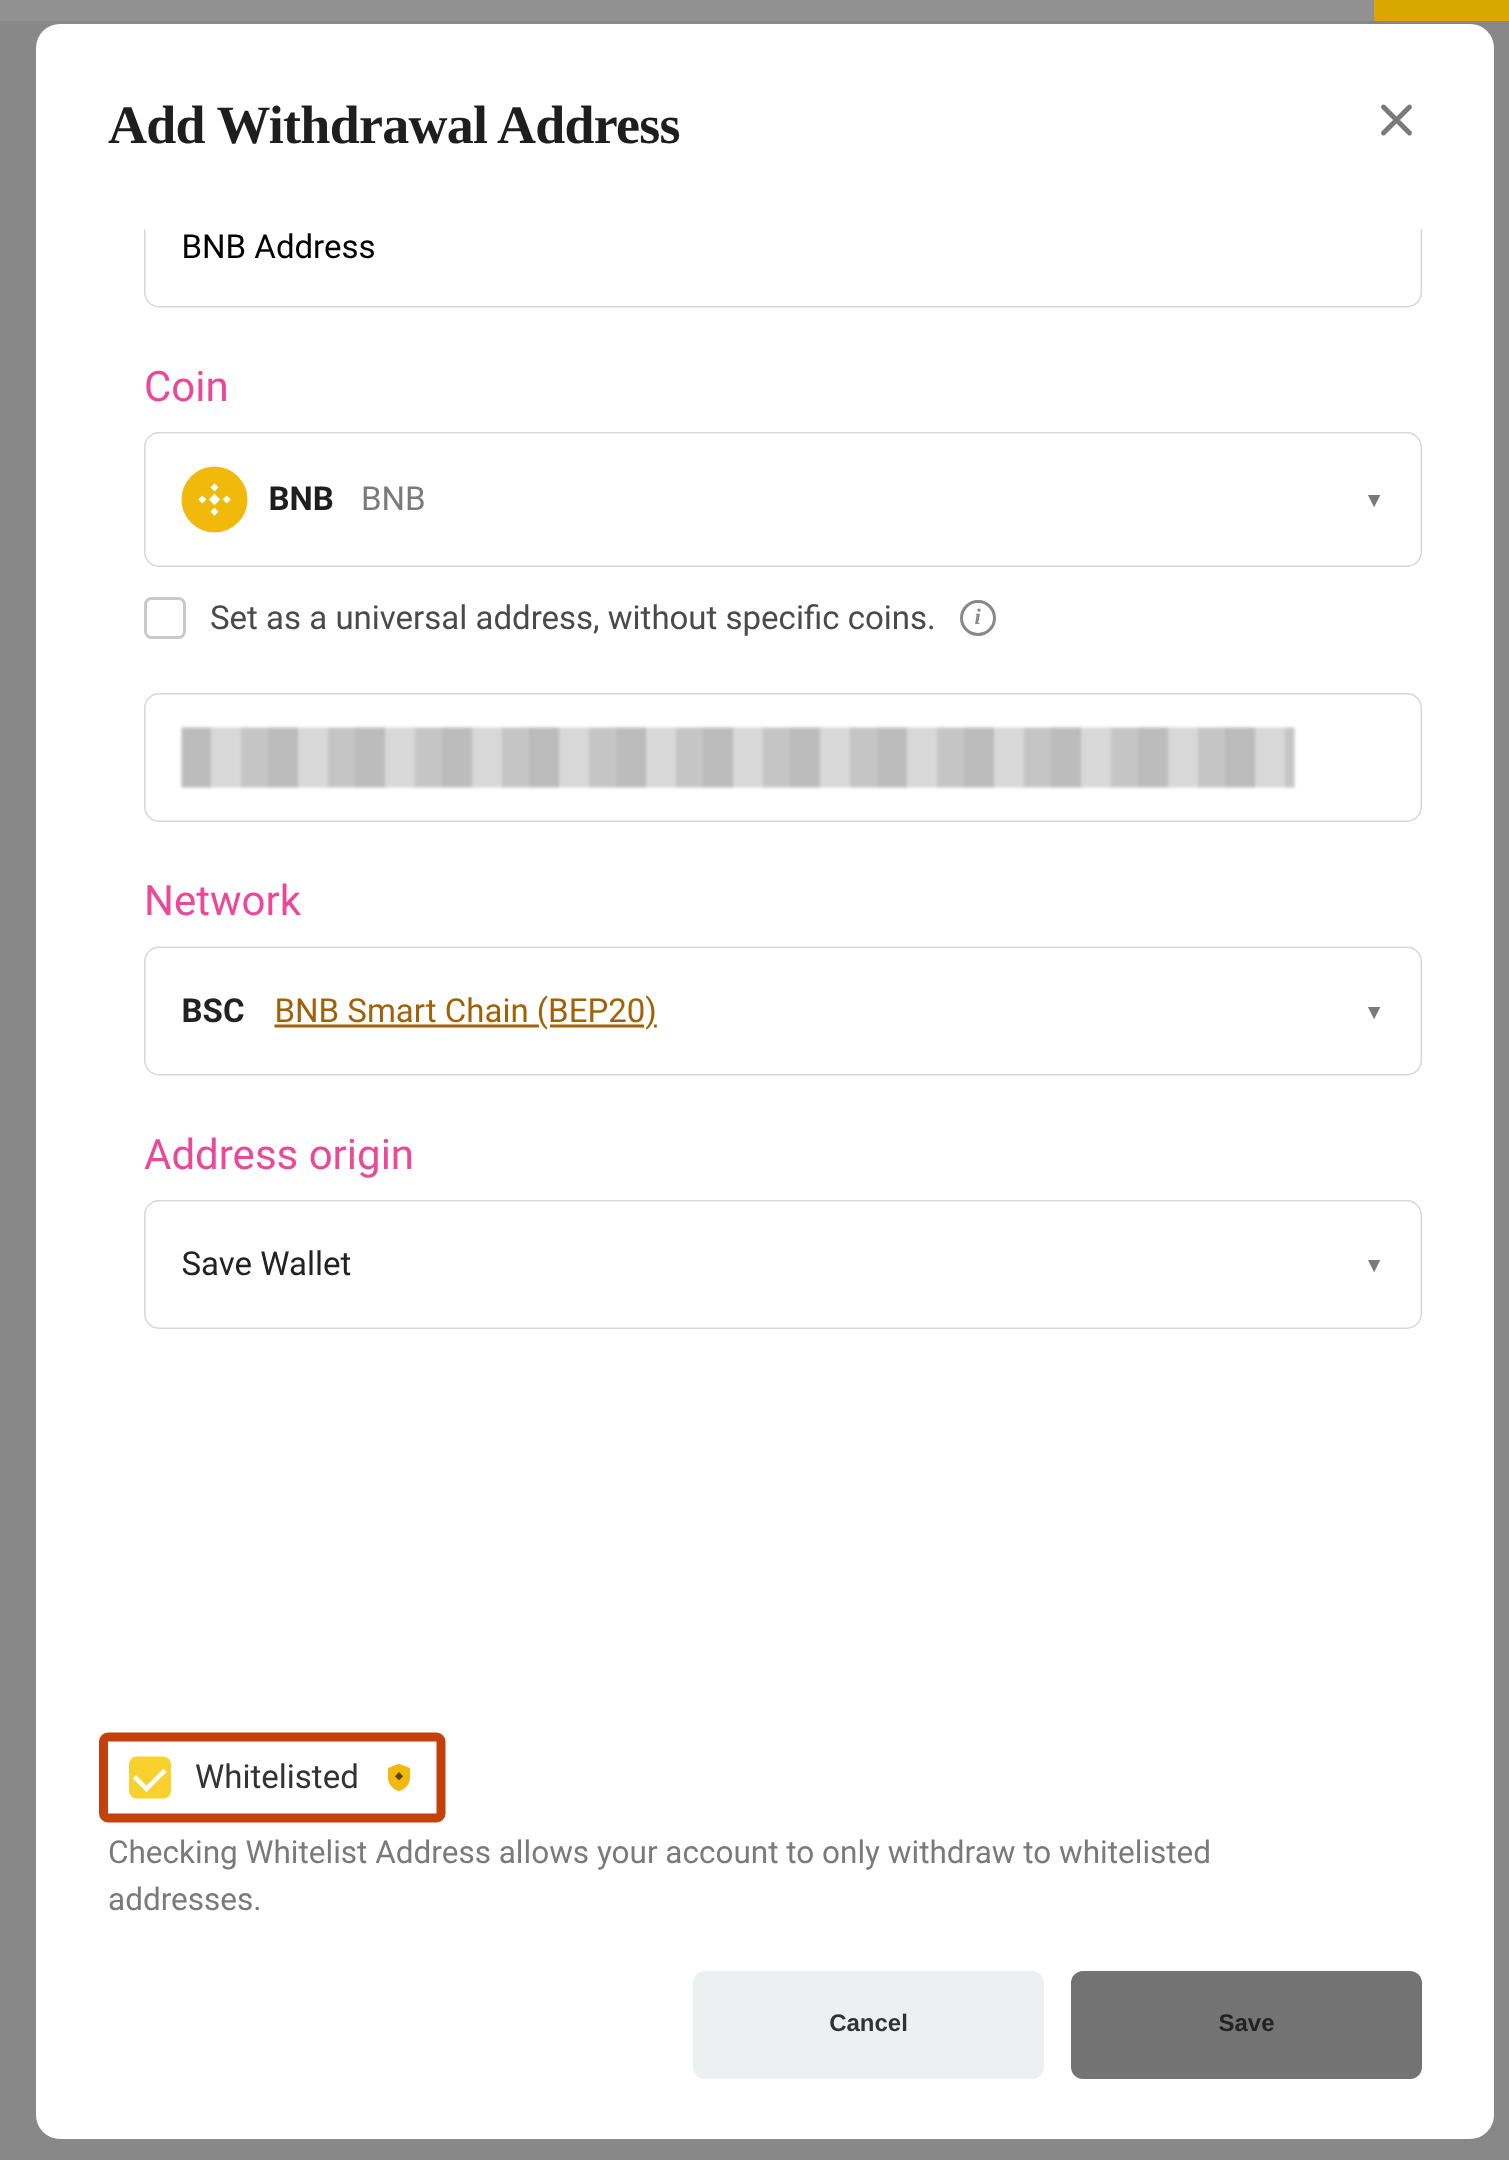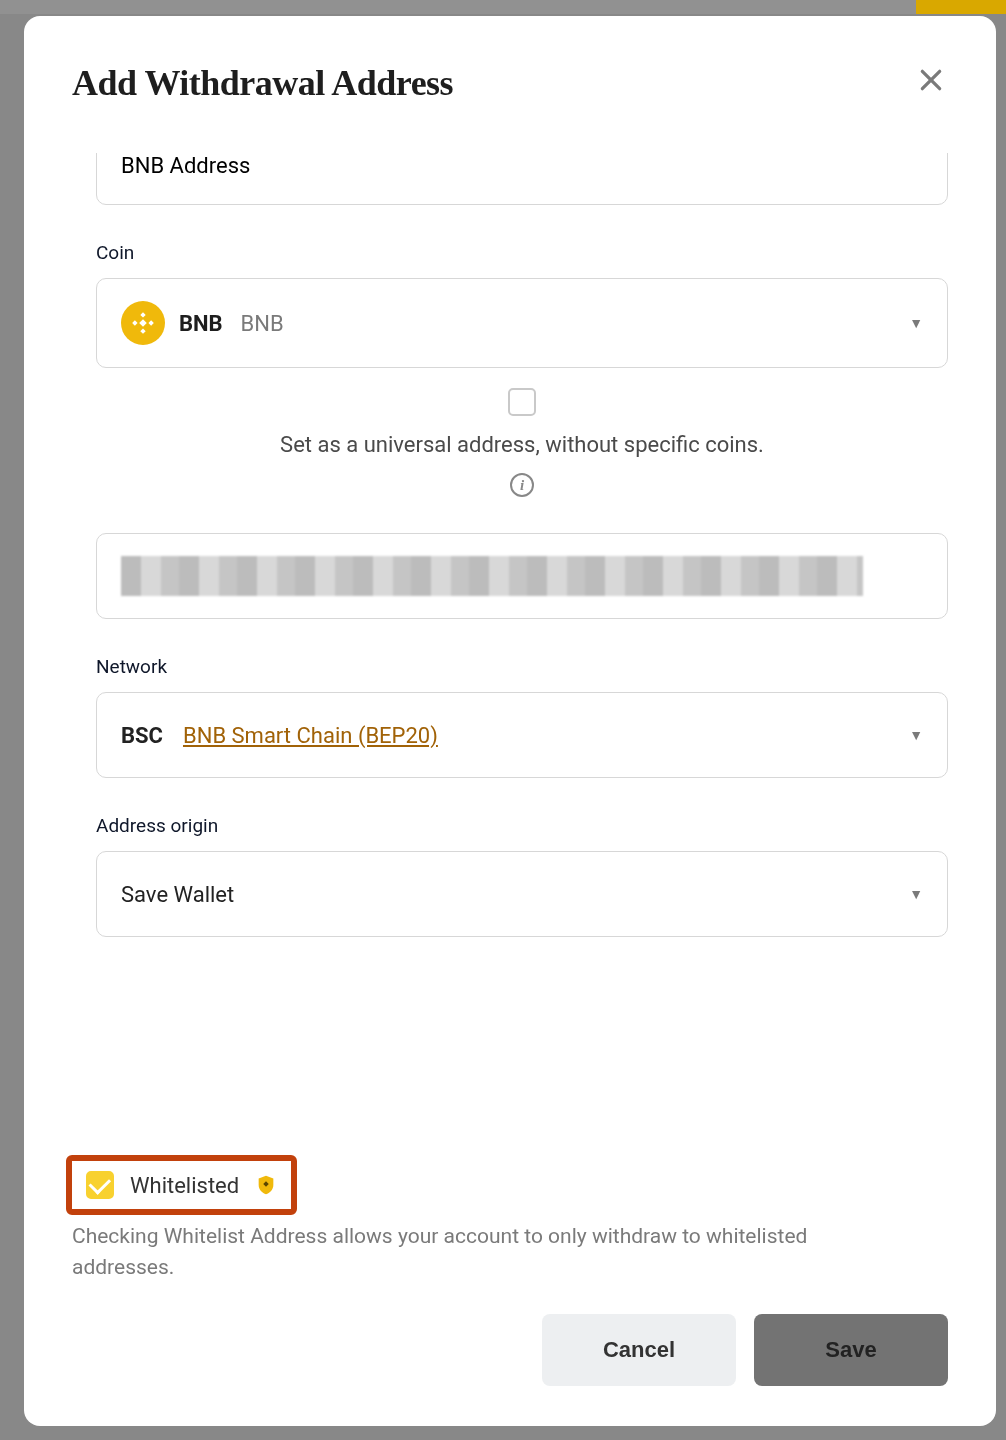--- a/index.html
+++ b/index.html
@@ -63,22 +63,22 @@
       cursor: pointer;
       padding: 4px;
     }
     .scroll-body {
       flex: 1;
       overflow: hidden;
       position: relative;
     }
     .field-group { margin-bottom: 36px; padding-left: 24px; }
     .field-label {
-      font-size: 19px;
-      color: #0f172a;
+      font-size: 28px;
+      color: #ec4899;
       margin-bottom: 14px;
     }
     .input-box {
       border: 1px solid #d7d7d7;
       border-radius: 10px;
       padding: 22px 24px;
       display: flex;
       align-items: center;
       gap: 14px;
       font-size: 22px;
@@ -108,21 +108,20 @@
       position: absolute;
       right: 24px;
       color: #7a7a7a;
       font-size: 14px;
     }
     .checkbox-row {
       display: flex;
       align-items: center;
       gap: 16px;
       margin-top: 20px;
-      flex-direction: column;
     }
     .checkbox {
       width: 28px; height: 28px;
       border: 2px solid #c9c9c9;
       border-radius: 5px;
       cursor: pointer;
       flex-shrink: 0;
     }
     .checkbox.checked {
       background: #f8d12f;
@@ -197,25 +196,25 @@
       max-width: 760px;
     }
     .footer {
       display: flex;
       gap: 18px;
       justify-content: flex-end;
       margin-top: 32px;
     }
     .btn {
       flex: 0 0 auto;
-      width: 194px;
+      width: 234px;
       height: 72px;
       border-radius: 8px;
       border: none;
-      font-size: 22px;
+      font-size: 16px;
       font-weight: 600;
       cursor: pointer;
     }
     .btn-cancel { background: #edeff1; color: #333; }
     .btn-save { background: #737373; color: #222; }
     .bottom-blur {
       position: absolute;
       bottom: 0; left: 0; right: 0;
       height: 14px;
       background: #888;

